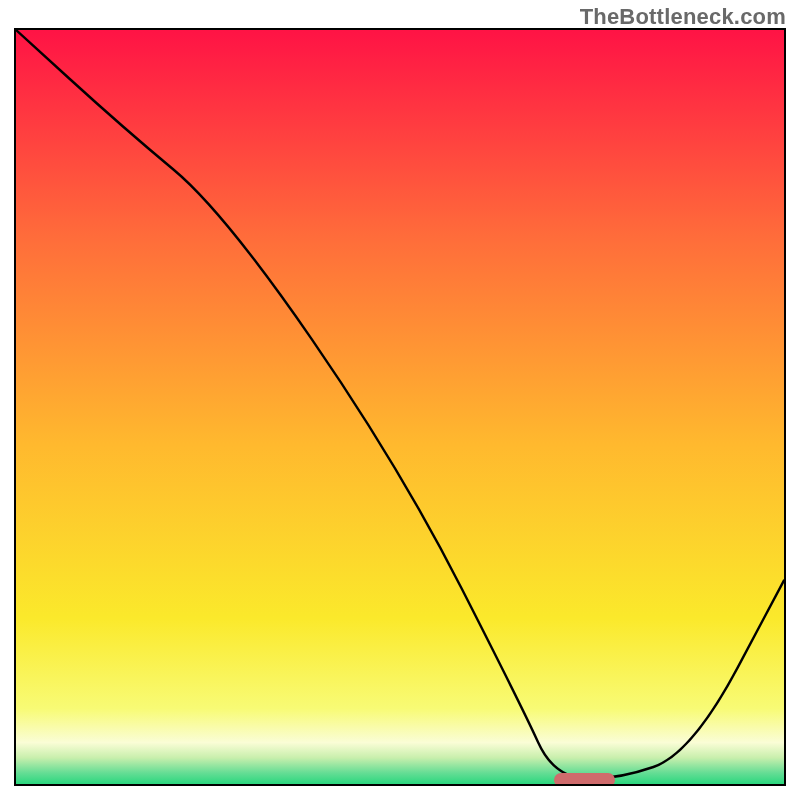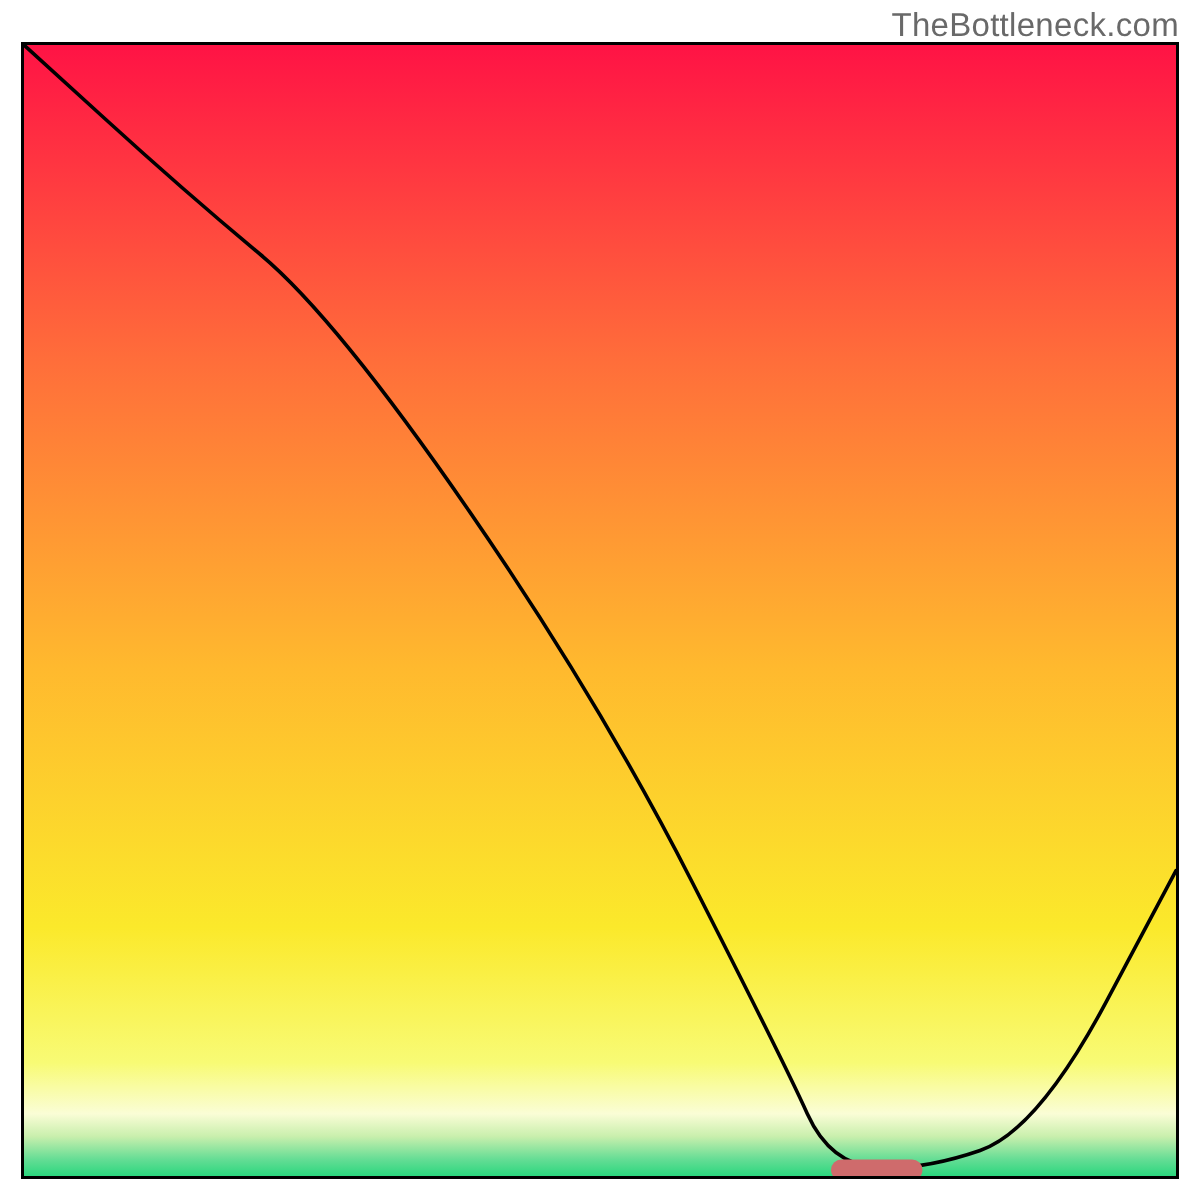--- a/index.html
+++ b/index.html
@@ -34,21 +34,21 @@
   .marker {
     position: absolute;
     border-radius: 999px;
     background: #cf6b6c;
   }
   .watermark {
     position: absolute;
     top: 4px;
     right: 14px;
     font-size: 22px;
-    font-weight: 400;
+    font-weight: 700;
     color: #696969;
     letter-spacing: 0.2px;
   }
 </style>
 </head>
 <body>
 
 <div class="watermark">TheBottleneck.com</div>
 
 <div class="frame">

